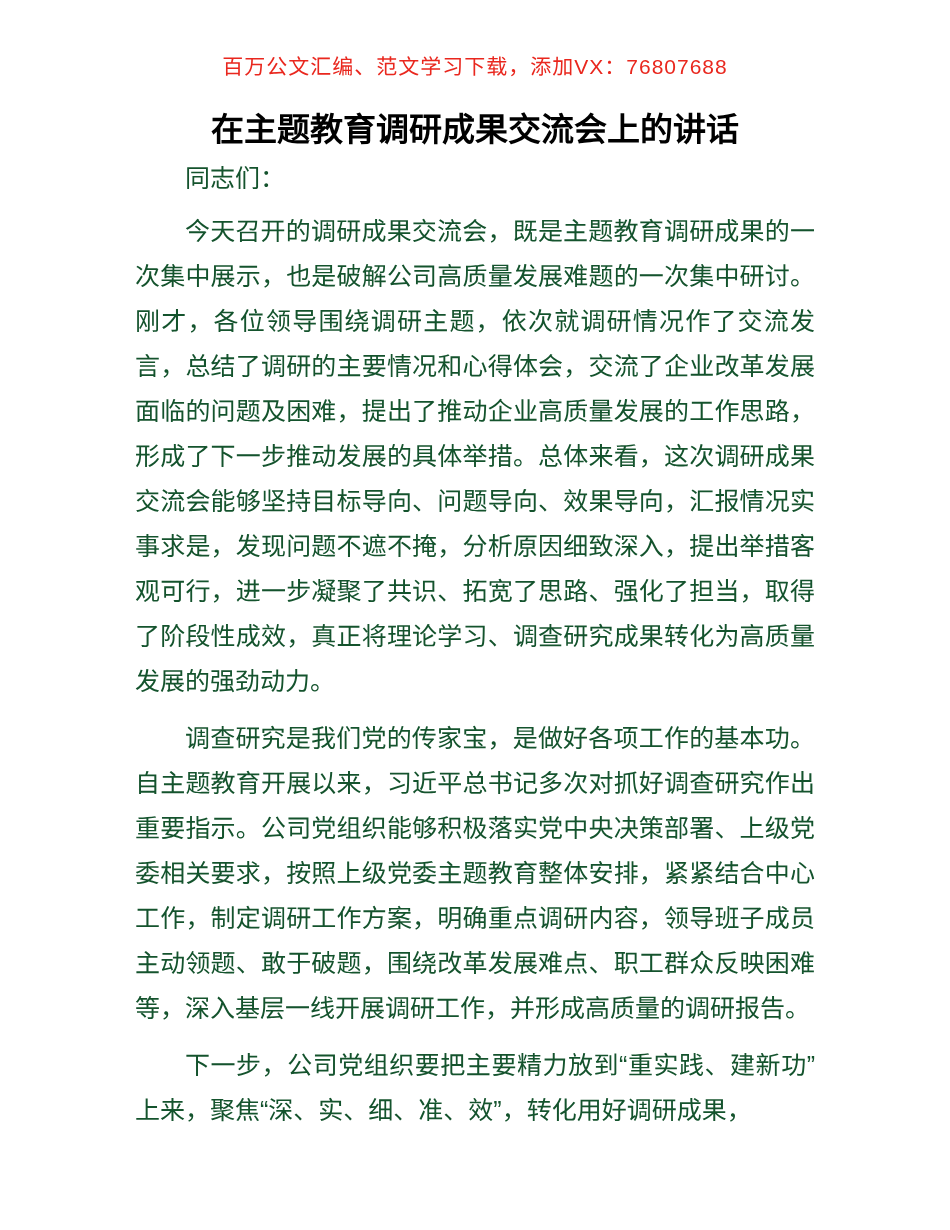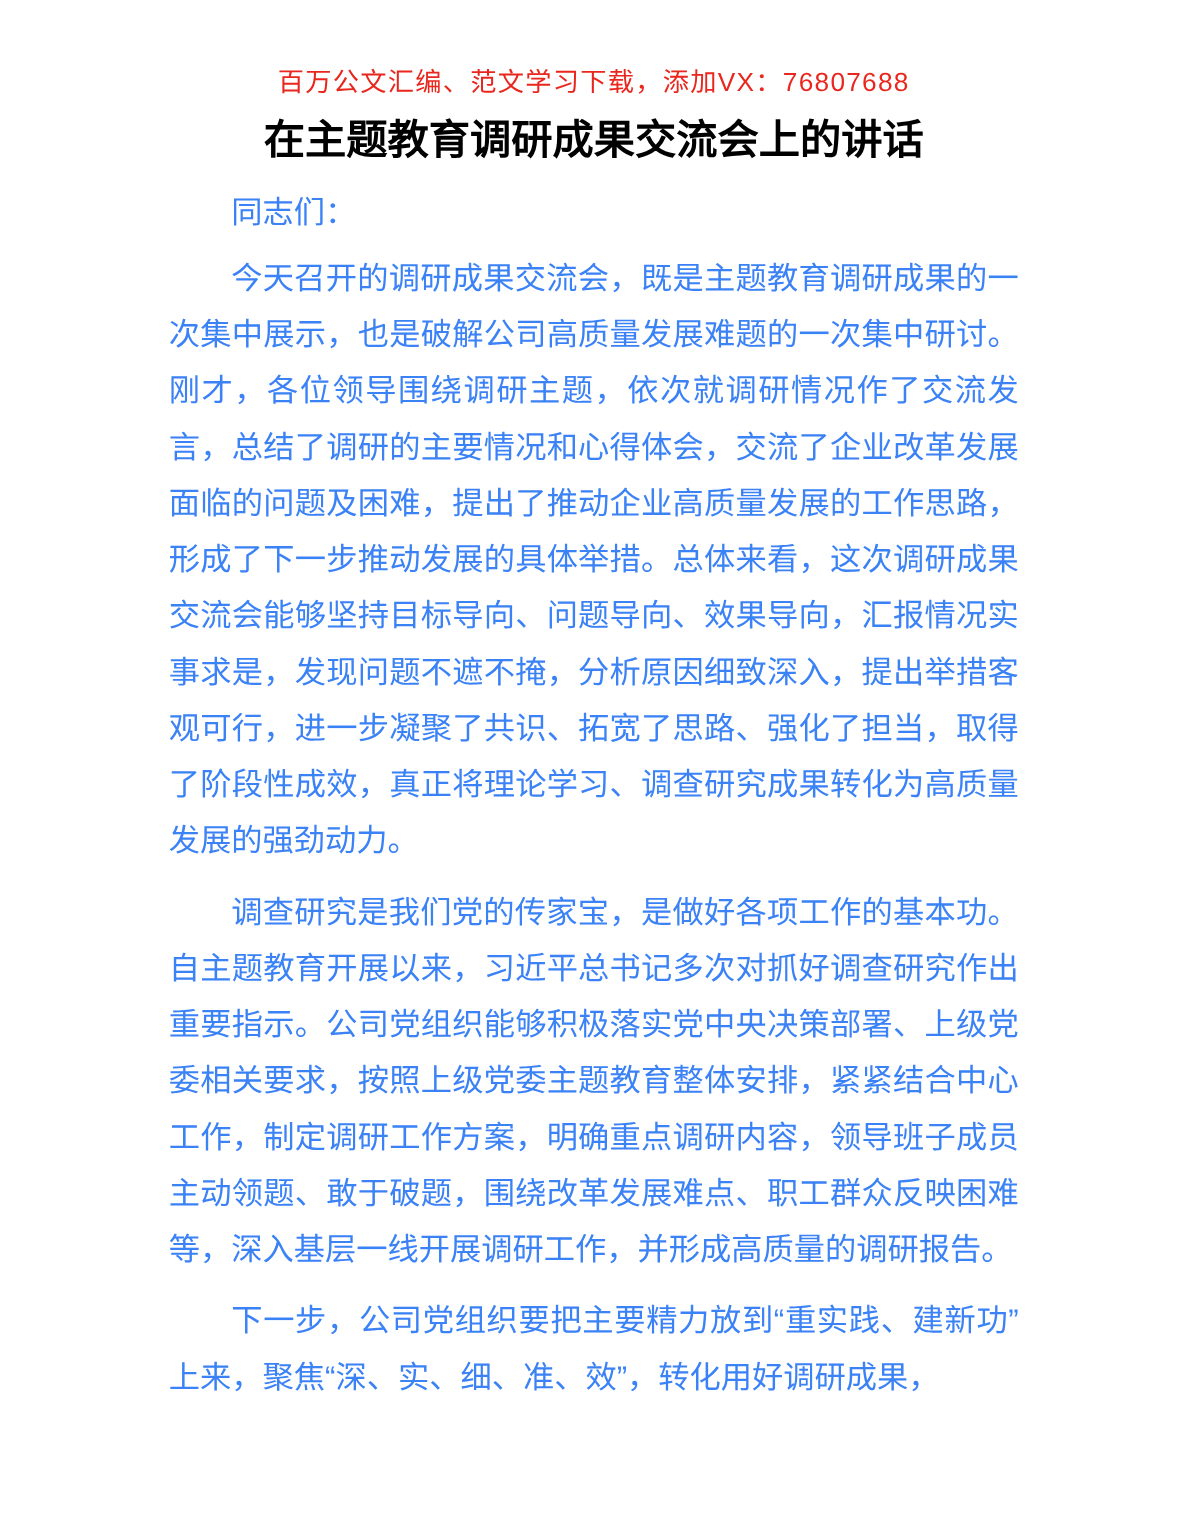--- a/index.html
+++ b/index.html
@@ -23,34 +23,34 @@
   }
   .promo {
     padding-top: 52px;
     text-align: center;
     font-size: 21px;
     line-height: 30px;
     letter-spacing: 1px;
     font-weight: 500;
   }
   .doc-title {
-    margin: 8px 0 0 0;
+    margin: 26px 0 0 0;
     text-align: center;
     font-size: 33px;
     line-height: 44px;
     font-weight: bold;
     color: #000000;
   }
   .doc-body {
-    margin: 14px 135px 0 135px;
+    margin: 4px 135px 0 135px;
     width: 680px;
     font-size: 25px;
     line-height: 45px;
     text-align: justify;
-    color: #3b82f6;
+    color: #14532d;
   }
   .doc-body p {
     margin: 0 0 12px 0;
     text-indent: 2em;
   }
   .doc-body p.salutation {
     margin-bottom: 8px;
     text-align: left;
   }
 </style>

